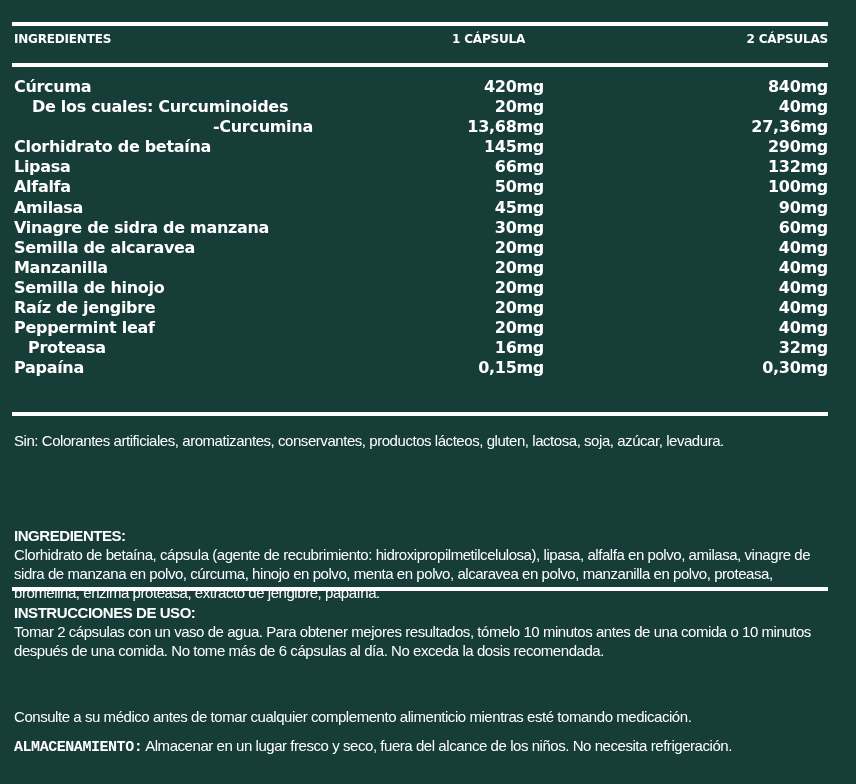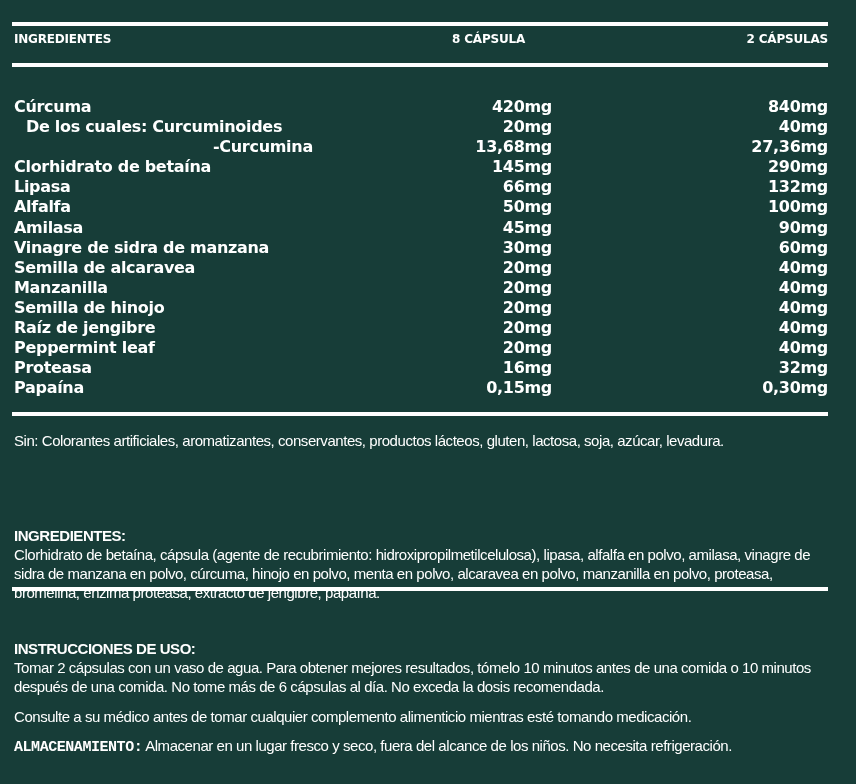--- a/index.html
+++ b/index.html
@@ -5,50 +5,50 @@
   html, body { margin:0; padding:0; }
   body {
     width:856px; height:784px; overflow:hidden;
     background:#173d38; color:#ffffff;
     font-family:"DejaVu Sans", sans-serif;
     position:relative;
   }
   .rule { position:absolute; left:12px; width:816px; height:4px; background:#ffffff; }
   .hdr { position:absolute; top:32px; left:12px; width:816px; height:24px; font-weight:bold; font-size:12px; letter-spacing:-0.2px; }
   .hdr span { position:absolute; top:0; white-space:nowrap; }
-  .rows { position:absolute; top:77px; left:14px; width:814px;margin-top:20px; }
+  .rows { position:absolute; top:77px; left:14px; width:814px; }
   .row { position:relative; height:20.1px; font-weight:bold; font-size:16px; line-height:20px; letter-spacing:-0.3px; }
   .row .name { position:absolute; left:0; white-space:nowrap; }
-  .row .v1 { position:absolute; right:276px; white-space:nowrap; }
+  .row .v1 { position:absolute; right:284px; white-space:nowrap; }
   .row .v2 { position:absolute; right:0; white-space:nowrap; }
   .txt { position:absolute; left:14px; width:822px; font-size:15px; line-height:19px; letter-spacing:-0.45px; font-family:"Liberation Sans", sans-serif; }
   .txt b { font-weight:bold;font-family:Liberation Mono, monospace; }
   .label { font-weight:bold; display:block; }
 </style>
 </head>
 <body>
 
 <div class="rule" style="top:22px;"></div>
 
 <div class="hdr">
   <span style="left:2px;">INGREDIENTES</span>
-  <span style="right:303px;">8 CÁPSULA</span>
+  <span style="right:303px;">1 CÁPSULA</span>
   <span style="right:0;">2 CÁPSULAS</span>
 </div>
 
 <div class="rule" style="top:63px;"></div>
 
 <div class="rows" id="rows">
     <div class="row">
       <span class="name" style="left:0px">Cúrcuma</span>
       <span class="v1">420mg</span>
       <span class="v2">840mg</span>
     </div>
     <div class="row">
-      <span class="name" style="left:12px">De los cuales: Curcuminoides</span>
+      <span class="name" style="left:18px">De los cuales: Curcuminoides</span>
       <span class="v1">20mg</span>
       <span class="v2">40mg</span>
     </div>
     <div class="row">
       <span class="name" style="left:199px">-Curcumina</span>
       <span class="v1">13,68mg</span>
       <span class="v2">27,36mg</span>
     </div>
     <div class="row">
       <span class="name" style="left:0px">Clorhidrato de betaína</span>
@@ -94,21 +94,21 @@
       <span class="name" style="left:0px">Raíz de jengibre</span>
       <span class="v1">20mg</span>
       <span class="v2">40mg</span>
     </div>
     <div class="row">
       <span class="name" style="left:0px">Peppermint leaf</span>
       <span class="v1">20mg</span>
       <span class="v2">40mg</span>
     </div>
     <div class="row">
-      <span class="name" style="left:0px">Proteasa</span>
+      <span class="name" style="left:14px">Proteasa</span>
       <span class="v1">16mg</span>
       <span class="v2">32mg</span>
     </div>
     <div class="row">
       <span class="name" style="left:0px">Papaína</span>
       <span class="v1">0,15mg</span>
       <span class="v2">0,30mg</span>
     </div>
   </div>
 
@@ -116,21 +116,21 @@
 
 <div class="txt" style="top:431px;">Sin: Colorantes artificiales, aromatizantes, conservantes, productos lácteos, gluten, lactosa, soja, azúcar, levadura.</div>
 
 <div class="txt" style="top:499px;margin-top:27px;">
   <span class="label">INGREDIENTES:</span>
   <span>Clorhidrato de betaína, cápsula (agente de recubrimiento: hidroxipropilmetilcelulosa), lipasa, alfalfa en polvo, amilasa, vinagre de sidra de manzana en polvo, cúrcuma, hinojo en polvo, menta en polvo, alcaravea en polvo, manzanilla en polvo, proteasa, bromelina, enzima proteasa, extracto de jengibre, papaína.</span>
 </div>
 
 <div class="rule" style="top:587px;"></div>
 
-<div class="txt" style="top:603px;margin-top:36px;">
+<div class="txt" style="top:603px;">
   <span class="label">INSTRUCCIONES DE USO:</span>
   <span>Tomar 2 cápsulas con un vaso de agua. Para obtener mejores resultados, tómelo 10 minutos antes de una comida o 10 minutos después de una comida. No tome más de 6 cápsulas al día. No exceda la dosis recomendada.</span>
 </div>
 
 <div class="txt" style="top:687px;margin-top:20px;">Consulte a su médico antes de tomar cualquier complemento alimenticio mientras esté tomando medicación.</div>
 
 <div class="txt" style="top:736px;">
   <b>ALMACENAMIENTO:</b>
   <span>Almacenar en un lugar fresco y seco, fuera del alcance de los niños. No necesita refrigeración.</span>
 </div>

